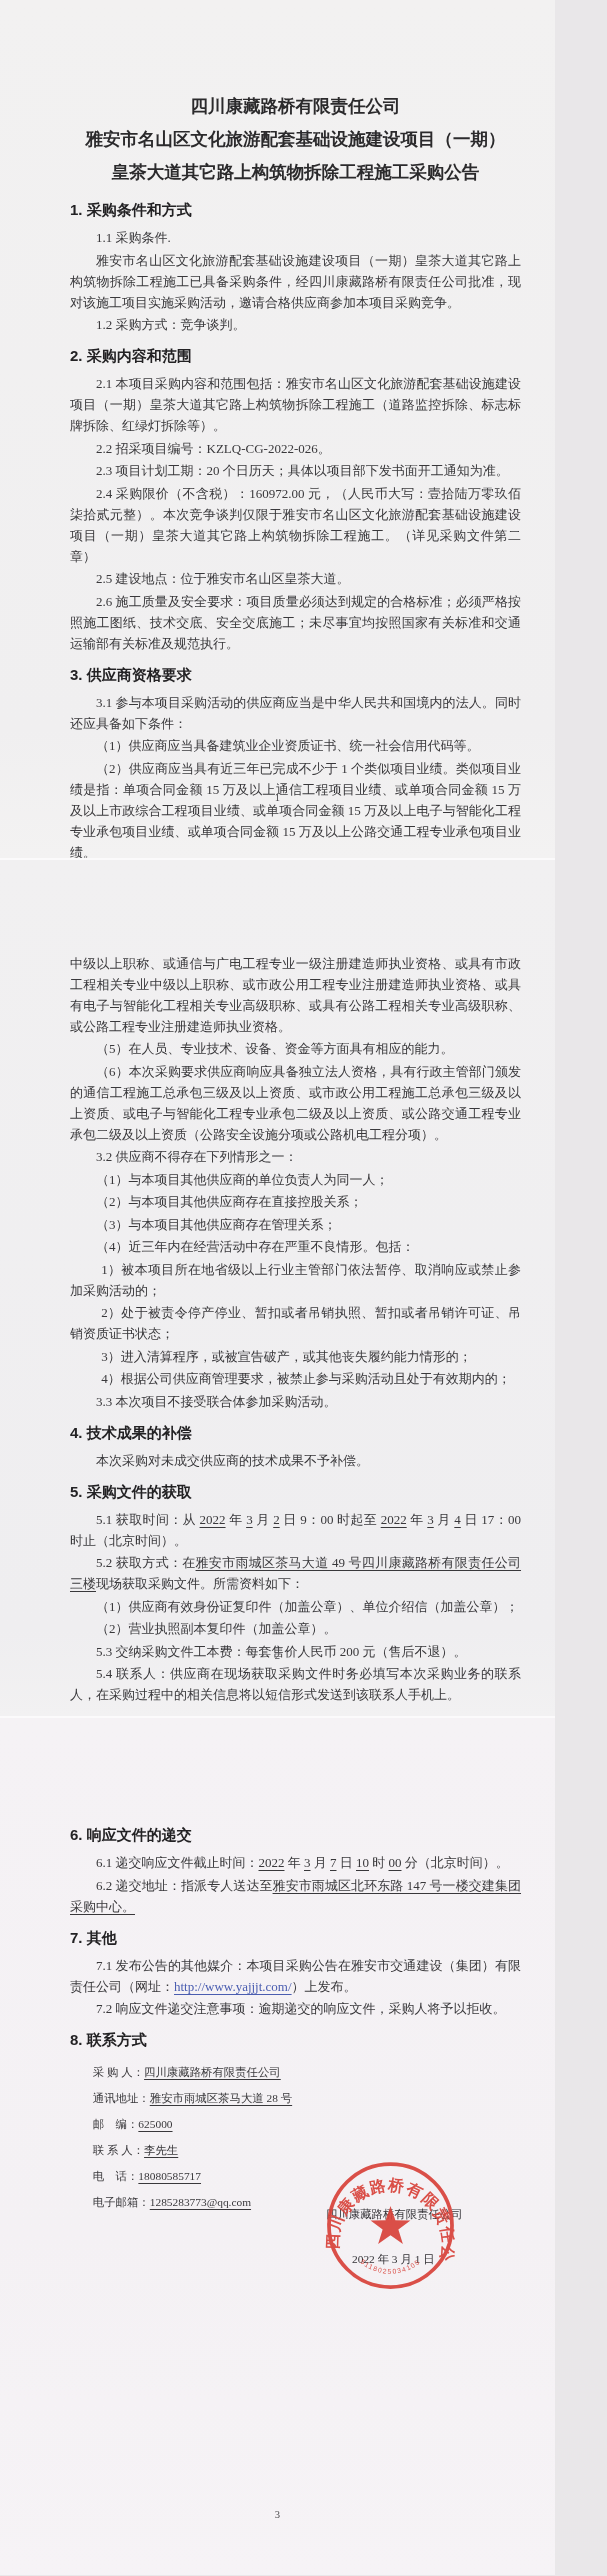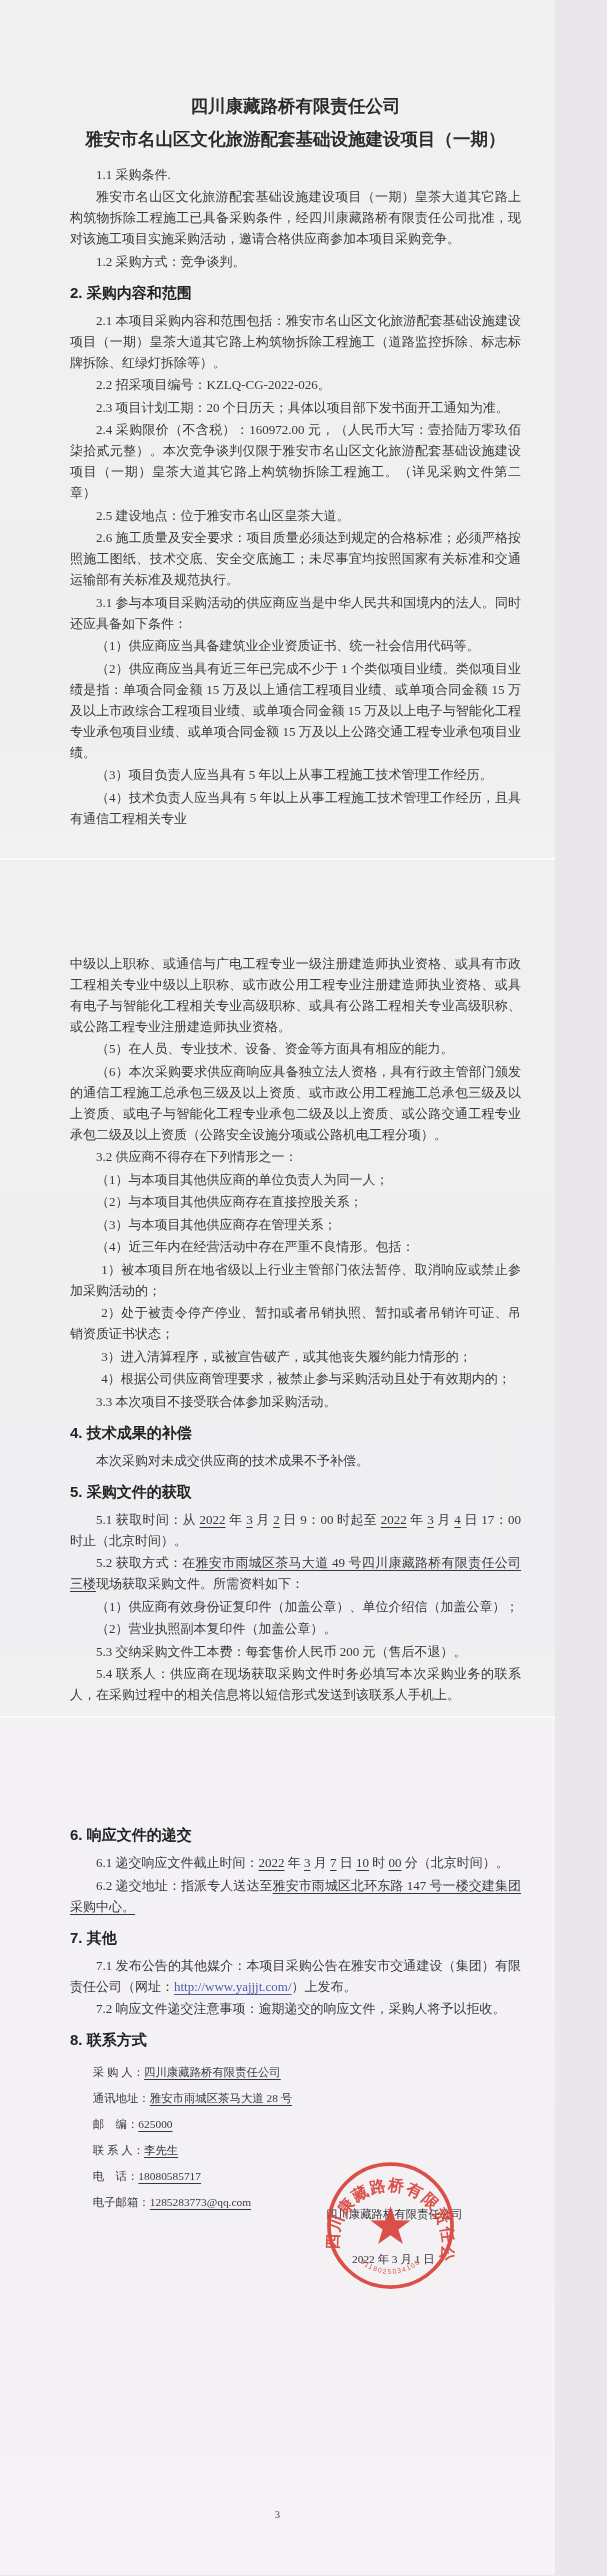--- a/index.html
+++ b/index.html
@@ -29,34 +29,37 @@
 </style>
 </head>
 <body>
 
 <div class="doc">
 
   <section class="page page-1">
     <div class="title-block">
       <h1 class="title-line">四川康藏路桥有限责任公司</h1>
       <h1 class="title-line">雅安市名山区文化旅游配套基础设施建设项目（一期）</h1>
+      <h1 class="title-line">皇茶大道其它路上构筑物拆除工程施工采购公告</h1>
     </div>
 
+    <h2 class="sec">1. 采购条件和方式</h2>
     <p class="cl">1.1 采购条件.</p>
     <p class="cl">雅安市名山区文化旅游配套基础设施建设项目（一期）皇茶大道其它路上构筑物拆除工程施工已具备采购条件，经四川康藏路桥有限责任公司批准，现对该施工项目实施采购活动，邀请合格供应商参加本项目采购竞争。</p>
     <p class="cl">1.2 采购方式：竞争谈判。</p>
 
     <h2 class="sec">2. 采购内容和范围</h2>
     <p class="cl">2.1 本项目采购内容和范围包括：雅安市名山区文化旅游配套基础设施建设项目（一期）皇茶大道其它路上构筑物拆除工程施工（道路监控拆除、标志标牌拆除、红绿灯拆除等）。</p>
     <p class="cl">2.2 招采项目编号：KZLQ-CG-2022-026。</p>
     <p class="cl">2.3 项目计划工期：20 个日历天；具体以项目部下发书面开工通知为准。</p>
     <p class="cl">2.4 采购限价（不含税）：160972.00 元，（人民币大写：壹拾陆万零玖佰柒拾贰元整）。本次竞争谈判仅限于雅安市名山区文化旅游配套基础设施建设项目（一期）皇茶大道其它路上构筑物拆除工程施工。（详见采购文件第二章）</p>
     <p class="cl">2.5 建设地点：位于雅安市名山区皇茶大道。</p>
     <p class="cl">2.6 施工质量及安全要求：项目质量必须达到规定的合格标准；必须严格按照施工图纸、技术交底、安全交底施工；未尽事宜均按照国家有关标准和交通运输部有关标准及规范执行。</p>
 
+    <h2 class="sec">3. 供应商资格要求</h2>
     <p class="cl">3.1 参与本项目采购活动的供应商应当是中华人民共和国境内的法人。同时还应具备如下条件：</p>
     <p class="cl">（1）供应商应当具备建筑业企业资质证书、统一社会信用代码等。</p>
     <p class="cl">（2）供应商应当具有近三年已完成不少于 1 个类似项目业绩。类似项目业绩是指：单项合同金额 15 万及以上通信工程项目业绩、或单项合同金额 15 万及以上市政综合工程项目业绩、或单项合同金额 15 万及以上电子与智能化工程专业承包项目业绩、或单项合同金额 15 万及以上公路交通工程专业承包项目业绩。</p>
     <p class="cl">（3）项目负责人应当具有 5 年以上从事工程施工技术管理工作经历。</p>
     <p class="cl">（4）技术负责人应当具有 5 年以上从事工程施工技术管理工作经历，且具有通信工程相关专业</p>
 
     <div class="pageno">1</div>
   </section>
 
   <section class="page page-2">

